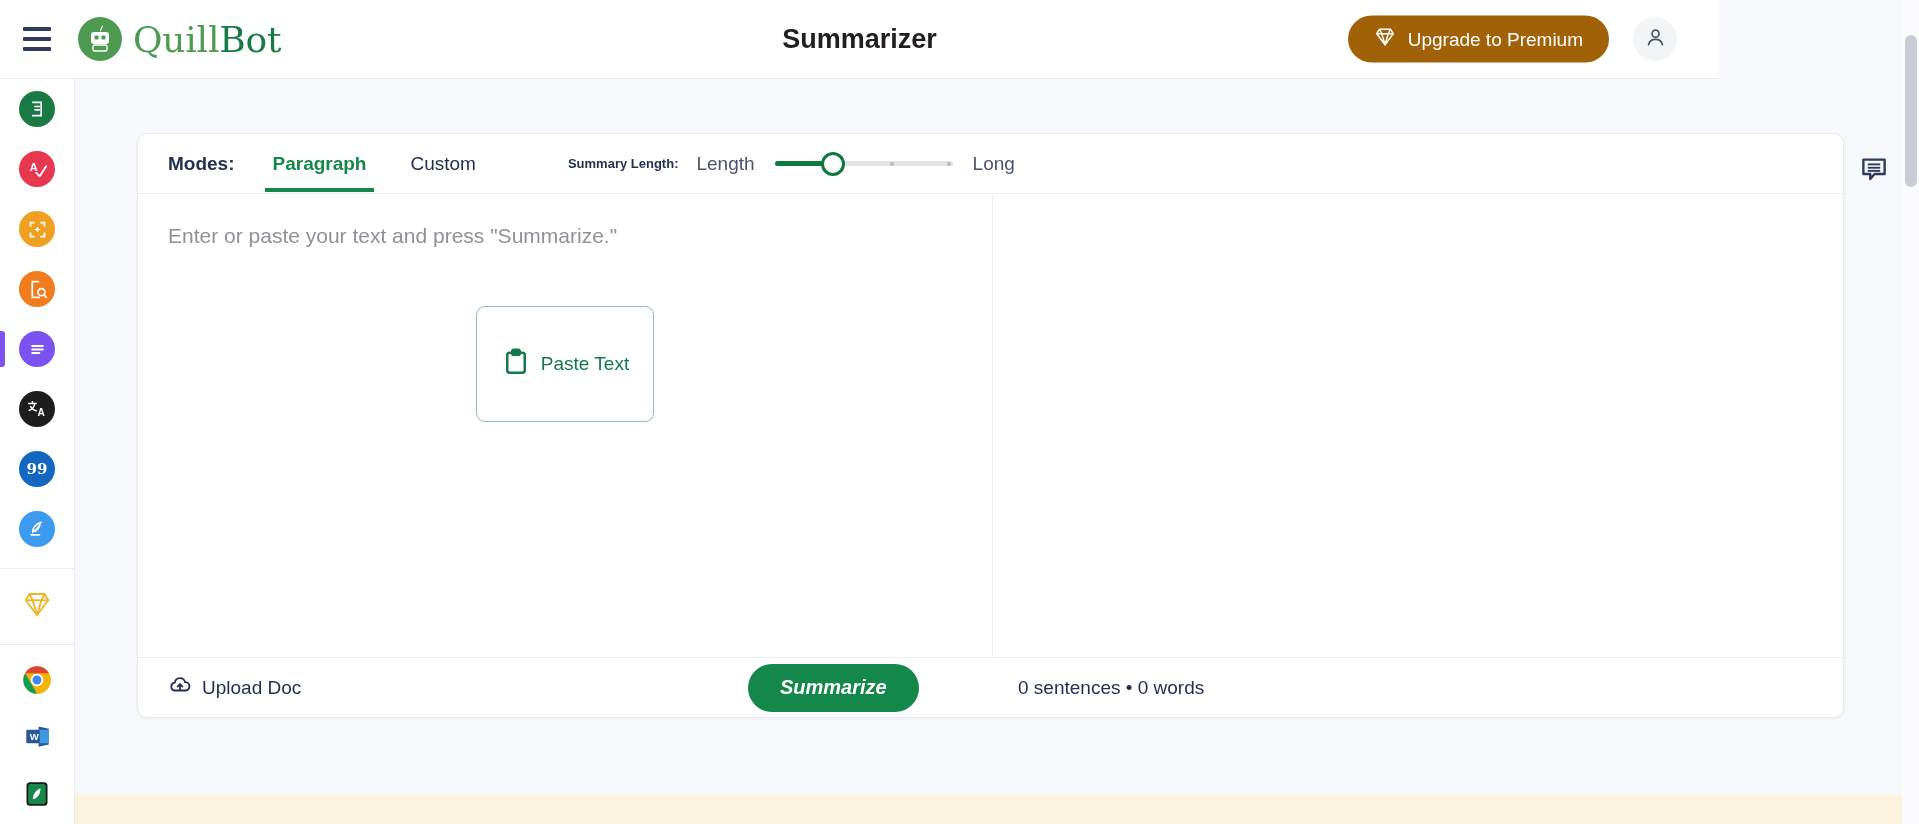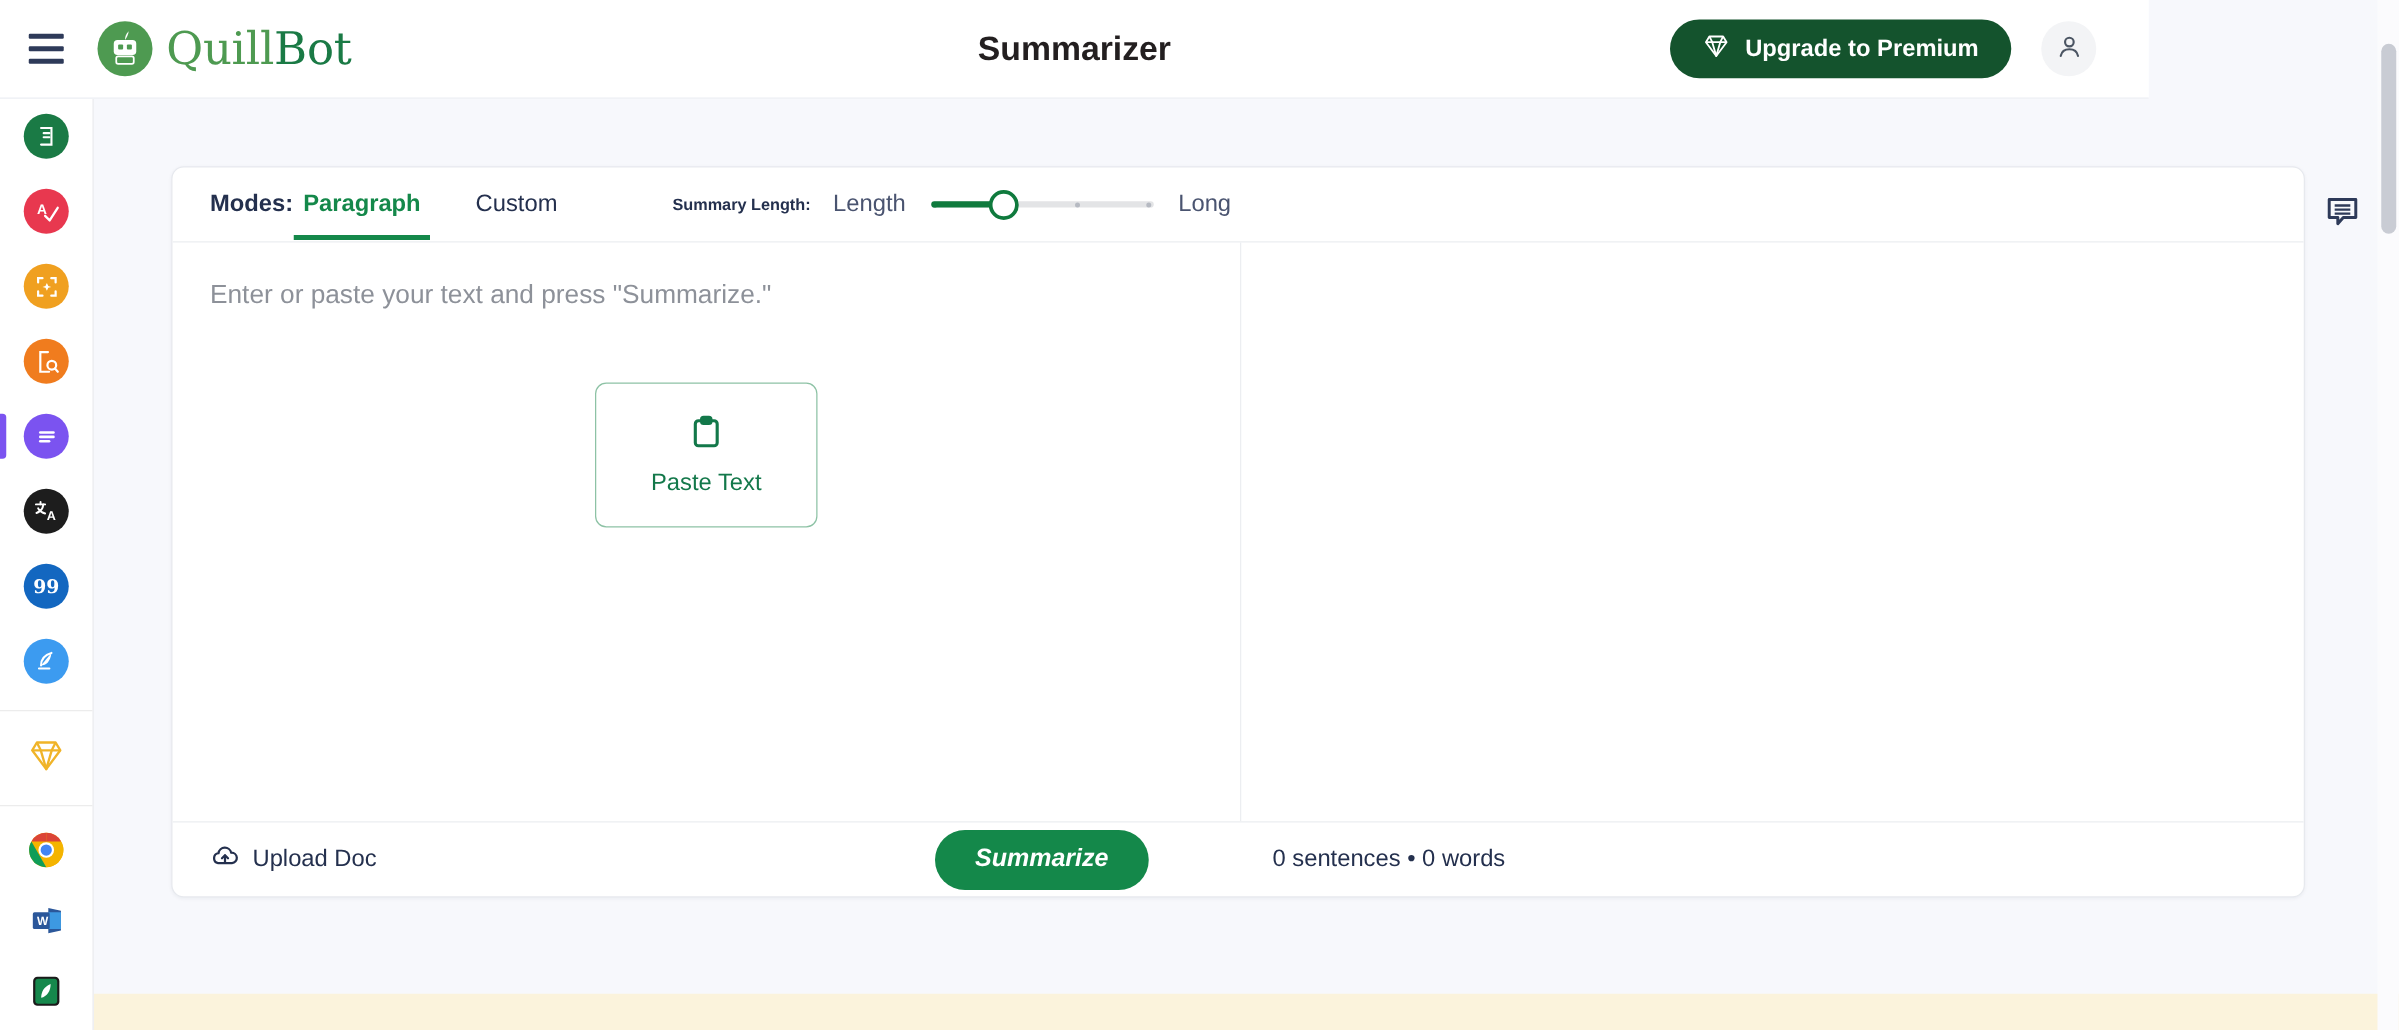--- a/index.html
+++ b/index.html
@@ -34,21 +34,21 @@
 
   .page-title {
     position: absolute; left: 0; right: 0; text-align: center;
     font-size: 27px; font-weight: bold; color: #231f20;
     font-family: "Liberation Sans", sans-serif;
   }
 
   .upgrade-btn {
     position: absolute; right: 110px; top: 50%; transform: translateY(-50%);
     height: 47px; padding: 0 26px; border: none; border-radius: 24px;
-    background: #14532d; color: #ffffff; font-size: 19px; font-weight: bold;
+    background: #a16207; color: #ffffff; font-size: 19px; font-weight: normal;
     display: flex; align-items: center; gap: 12px; cursor: pointer;
     font-family: "Liberation Sans", sans-serif;
   }
   .avatar-btn {
     position: absolute; right: 42px; top: 50%; transform: translateY(-50%);
     width: 44px; height: 44px; border-radius: 50%; background: #f3f4f6;
     border: none; display: flex; align-items: center; justify-content: center; cursor: pointer;
   }
 
   
@@ -76,21 +76,21 @@
   
   .card {
     position: absolute; left: 137px; top: 133px; width: 1707px; height: 585px;
     background: #ffffff; border: 1px solid #e7e9ee; border-radius: 10px;
     box-shadow: 0 1px 3px rgba(20,30,60,0.05); overflow: hidden;
   }
   .card-header {
     height: 60px; border-bottom: 1px solid #eceef1;
     display: flex; align-items: center; padding-left: 30px; position: relative;
   }
-  .modes-label { font-size: 19px; font-weight: bold; color: #24304e; }
+  .modes-label { font-size: 19px; font-weight: bold; color: #24304e; margin-right: 30px; }
   .mode-tab {
     position: relative; font-size: 19px; color: #24304e; padding: 18px 8px 17px;
     margin-right: 28px; cursor: pointer; background: none; border: none;
     font-family: "Liberation Sans", sans-serif;
     text-align: right;
   }
   .mode-tab.active { color: #14884a; font-weight: bold; }
   .mode-tab.active::after {
     content: ""; position: absolute; left: 0; right: 0; bottom: 0; height: 4px; background: #14884a;
   }
@@ -114,21 +114,21 @@
   .card-body { display: flex; height: 463px; }
   .panel-left { width: 855px; position: relative; border-right: 1px solid #eceef1; }
   .panel-right { flex: 1; position: relative; }
   .placeholder {
     position: absolute; left: 30px; top: 30px;
     font-size: 21px; color: #8d9199; font-family: "Liberation Sans", sans-serif;
   }
   .paste-box {
     position: absolute; left: 50%; top: 112px; transform: translateX(-50%);
     width: 178px; height: 116px; border: 1px solid #8dc2a5; border-radius: 9px;
-    display: flex; flex-direction: column; align-items: center; justify-content: center;
+    display: flex; flex-direction: row; align-items: center; justify-content: center;
     gap: 10px; cursor: pointer; background: #ffffff;
   }
   .paste-label { font-size: 19px; color: #13784a; font-weight: normal; }
 
   .card-footer {
     height: 60px; border-top: 1px solid #eceef1; display: flex; align-items: center; position: relative;
   }
   .upload-doc {
     display: flex; align-items: center; gap: 10px; margin-left: 30px;
     font-size: 19px; color: #24304e; cursor: pointer; font-weight: normal;

